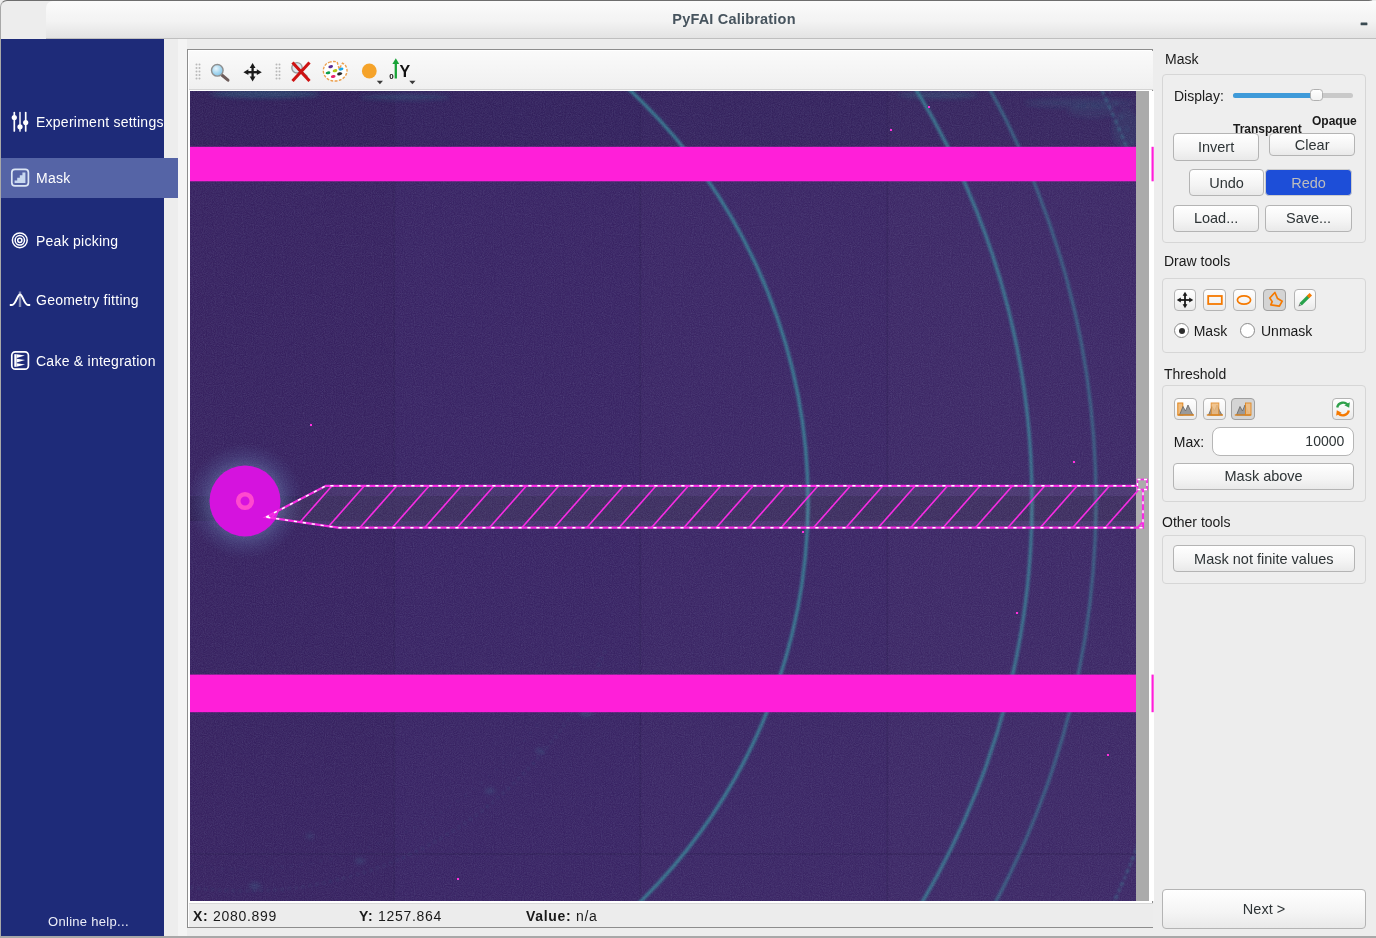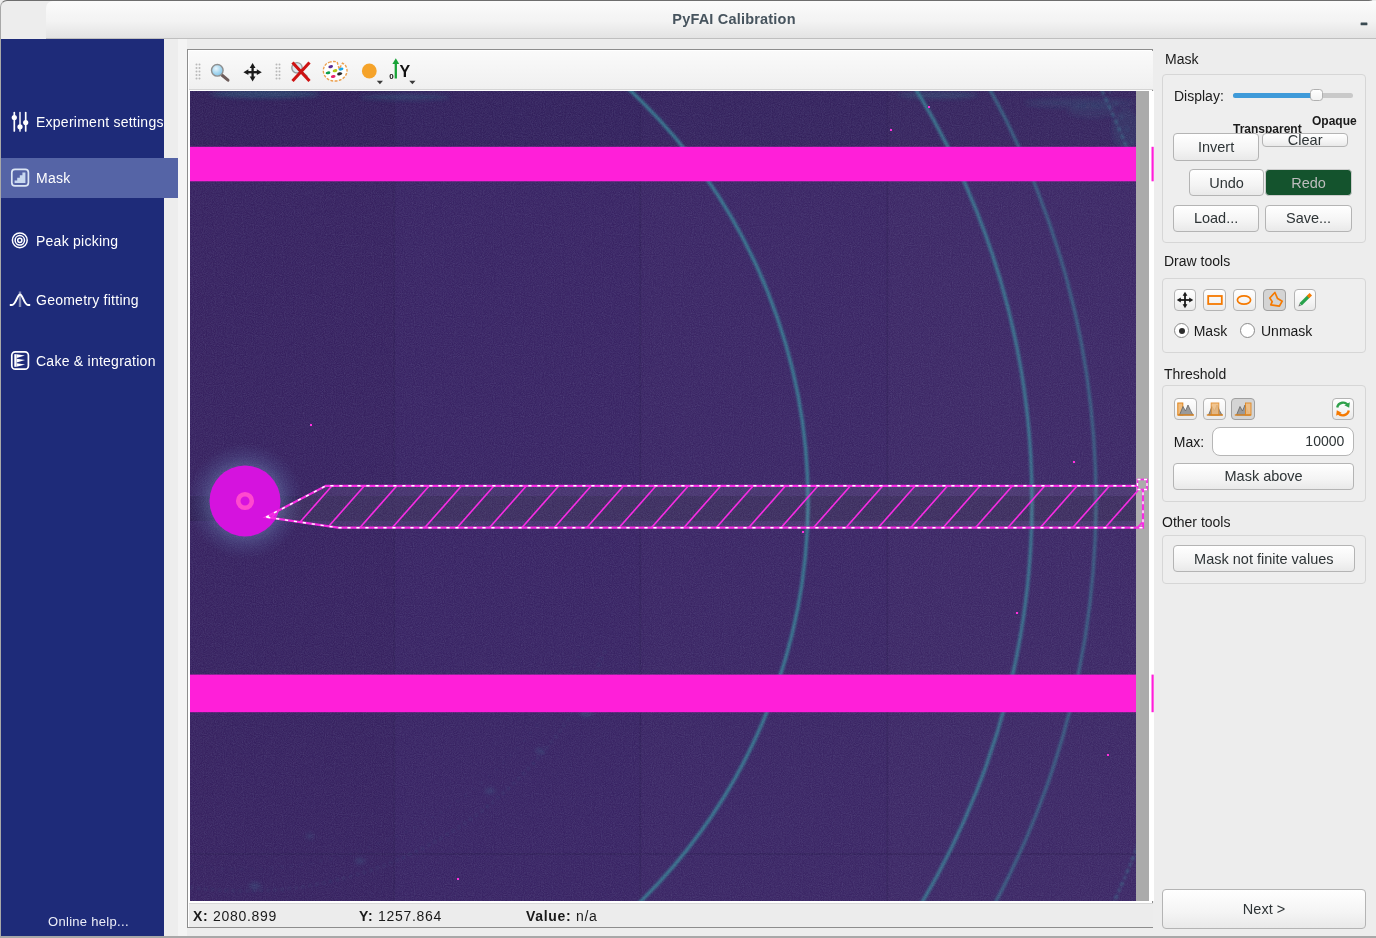--- a/index.html
+++ b/index.html
@@ -31,21 +31,21 @@
   #statusbar span{position:absolute;top:4px;}
   
   #rightpanel{position:absolute;left:1155px;top:38px;width:220px;height:897px;background:#ededed;}
   .seclabel{position:absolute;font-size:14px;color:#1a1a1a;}
   .group{position:absolute;left:6px;width:204px;border:1px solid #d6d6d6;
     border-radius:4px;background:#eeeeee;box-sizing:border-box;}
   .btn{position:absolute;border:1px solid #b4b4b4;border-radius:4px;box-sizing:border-box;
     background:linear-gradient(#ffffff,#f4f4f4 60%,#e9e9e9);
     font-size:14.5px;color:#2e3436;text-align:center;}
   .btn span{position:relative;top:50%;transform:translateY(-50%);display:block;}
-  .btn.disabled{background:#14532d;border-color:#cccccc;color:#bdbdbd;}
+  .btn.disabled{background:#1d4ed8;border-color:#cccccc;color:#bdbdbd;}
   .btn.pressed{background:#d4d4d4;border-color:#a0a0a0;}
   .radio{width:15px;height:15px;border-radius:50%;background:#ffffff;
     border:1px solid #8a8a8a;box-sizing:border-box;}
   .radio:not(.unchecked)::after{content:"";position:absolute;left:3.5px;top:3.5px;
     width:6px;height:6px;border-radius:50%;background:#2c2c2c;}
   .btn.tool svg{position:absolute;left:50%;top:50%;transform:translate(-50%,-50%);}
 </style>
 </head>
 <body>
 <div id="win">
@@ -363,21 +363,21 @@
 
     <div class="abs" style="left:77px;top:53.5px;width:120px;height:5px;background:#c9c9c9;border-radius:2.5px"></div>
     <div class="abs" style="left:77px;top:53.5px;width:82px;height:5px;background:#3e9ad9;border-radius:2.5px"></div>
     <div class="abs" style="left:153.5px;top:50px;width:13px;height:12px;border-radius:3.5px;
          background:linear-gradient(#ffffff,#f2f2f2);border:1px solid #b0b0b0;box-sizing:border-box;"></div>
     <div class="abs" style="left:77px;top:75px;width:66px;font-size:12px;font-weight:bold;color:#1a1a1a;margin-top:8px;">Transparent</div>
     <div class="abs" style="left:156px;top:75px;font-size:12px;font-weight:bold;color:#1a1a1a;">Opaque</div>
     <div class="btn" style="left:17.3px;top:94.1px;width:85.5px;height:27.6px">
         <span>Invert</span>
       </div>
-    <div class="btn" style="left:106px;top:94.1px;width:86.3px;height:14px">
+    <div class="btn" style="left:113px;top:94.1px;width:86.3px;height:23px">
         <span>Clear</span>
       </div>
     <div class="btn" style="left:33px;top:129.8px;width:75px;height:27.6px">
         <span>Undo</span>
       </div>
     <div class="btn disabled" style="left:109.4px;top:129.8px;width:86.3px;height:27.6px">
         <span>Redo</span>
       </div>
     <div class="btn" style="left:17.3px;top:165.5px;width:85.5px;height:27.6px">
         <span>Load...</span>

